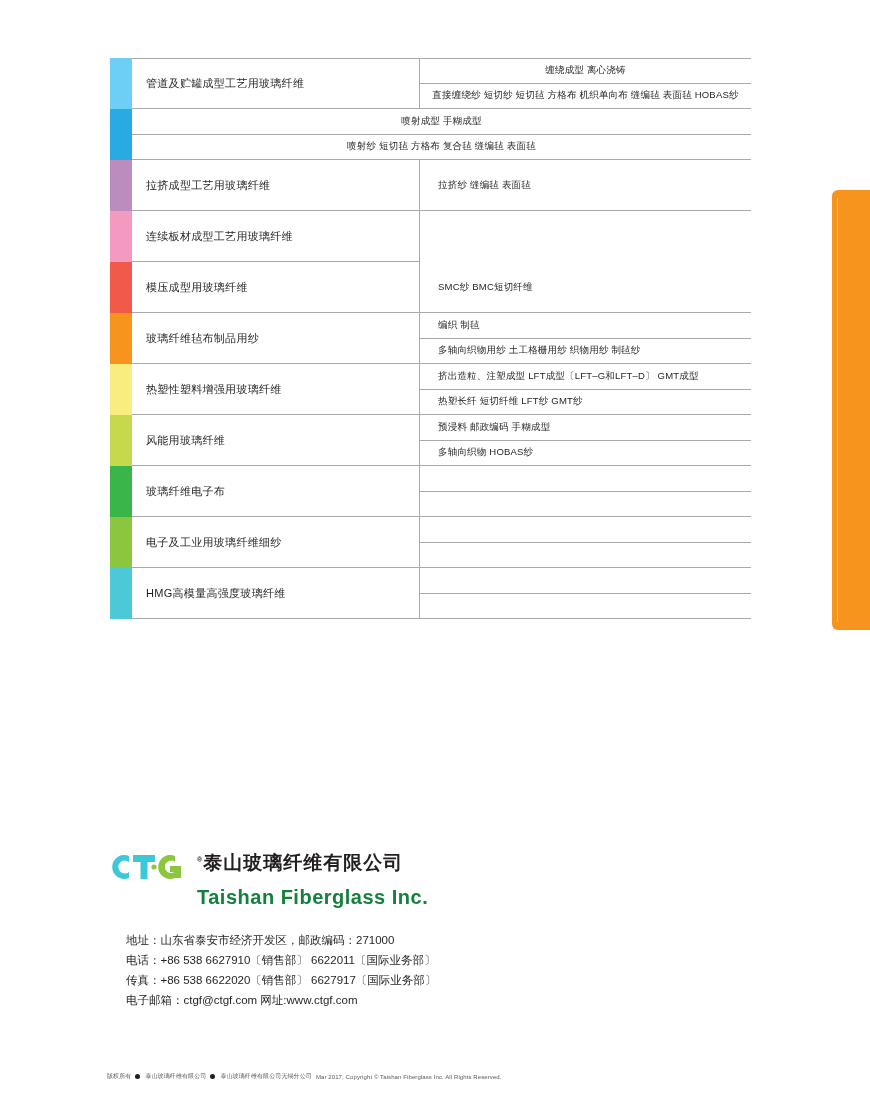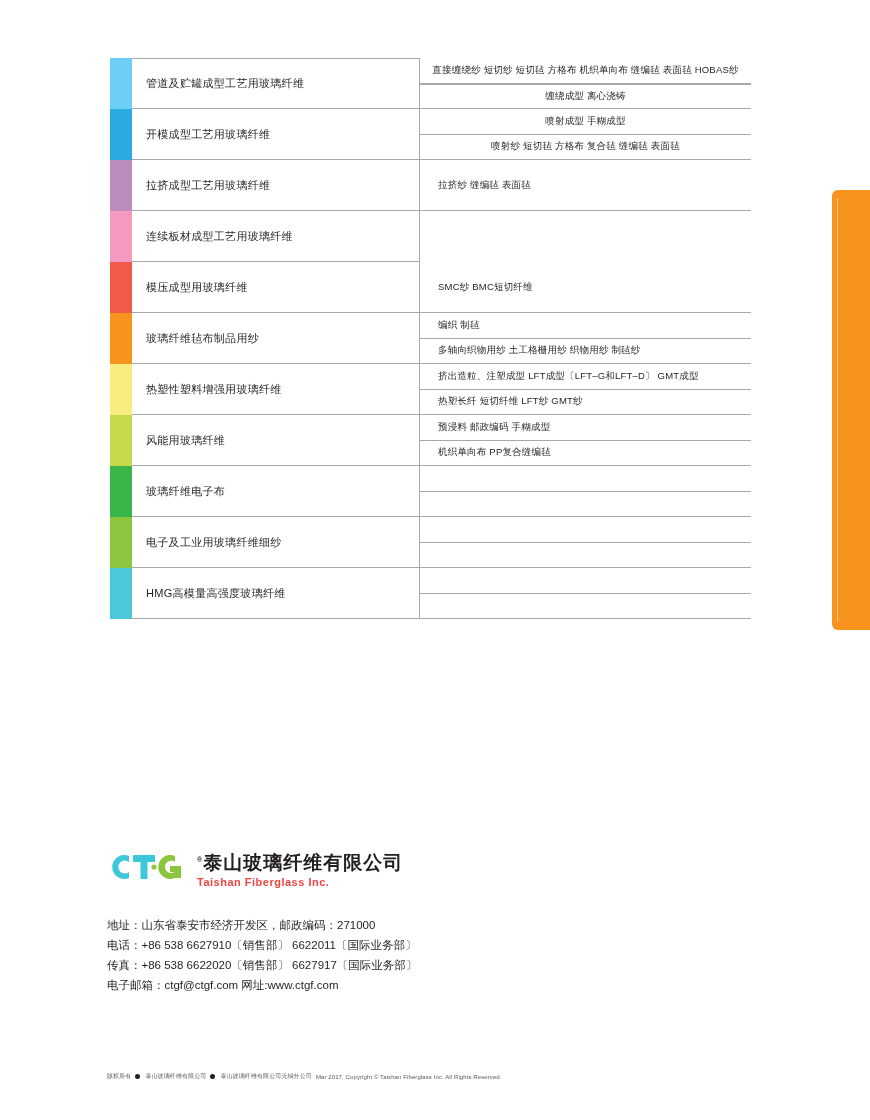--- a/index.html
+++ b/index.html
@@ -128,34 +128,34 @@
     color: #231f20;
   }
   .logo-text .cn {
     font-size: 19px;
     font-weight: bold;
     letter-spacing: 1px;
     line-height: 20px;
     color: #231f20;
   }
   .logo-text .en {
-    font-size: 11px;
+    font-size: 20px;
     font-weight: bold;
     letter-spacing: .5px;
     line-height: 17px;
-    color: #ef4444;
-    margin-top: 1px;
+    color: #15803d;
+    margin-top: 16px;
   }
   .contact {
     margin-top: 24px;
     font-size: 11.5px;
     line-height: 20px;
     color: #231f20;
   }
-  .contact div { white-space: nowrap; }
+  .contact div { white-space: nowrap; margin-left: 19px; }
 
   
   .legal {
     position: absolute;
     left: 107px;
     top: 1072px;
     font-size: 6px;
     color: #58595b;
     letter-spacing: .1px;
     display: flex;
@@ -182,28 +182,27 @@
   <div class="side-tab">
     <div class="inner-line"></div>
   </div>
 
   <div class="table-wrap">
 
     <div class="row">
       <div class="swatch" style="background:#6dcff6"></div>
       <div class="cat">管道及贮罐成型工艺用玻璃纤维</div>
       <div class="sub">
+        <div class="subline first center">缠绕成型  离心浇铸</div>
         <div class="subline center">直接缠绕纱  短切纱  短切毡  方格布  机织单向布  缝编毡  表面毡  HOBAS纱</div>
-        <div class="subline first center">缠绕成型  离心浇铸</div>
       </div>
     </div>
 
     <div class="row">
       <div class="swatch" style="background:#29abe2"></div>
-      <div class="cat">开模成型工艺用玻璃纤维</div>
       <div class="sub">
         <div class="subline first center">喷射成型  手糊成型</div>
         <div class="subline center">喷射纱  短切毡  方格布  复合毡  缝编毡  表面毡</div>
       </div>
     </div>
 
     <div class="row">
       <div class="swatch" style="background:#bd8cbf"></div>
       <div class="cat">拉挤成型工艺用玻璃纤维</div>
       <div class="sub">
@@ -240,21 +239,21 @@
         <div class="subline first">挤出造粒、注塑成型   LFT成型〔LFT–G和LFT–D〕  GMT成型</div>
         <div class="subline">热塑长纤  短切纤维  LFT纱  GMT纱</div>
       </div>
     </div>
 
     <div class="row">
       <div class="swatch" style="background:#c6d94a"></div>
       <div class="cat">风能用玻璃纤维</div>
       <div class="sub">
         <div class="subline first">预浸料  邮政编码  手糊成型</div>
-        <div class="subline">机织单向布  PP复合缝编毡</div>
+        <div class="subline">多轴向织物  HOBAS纱</div>
       </div>
     </div>
 
     <div class="row">
       <div class="swatch" style="background:#39b54a"></div>
       <div class="cat">玻璃纤维电子布</div>
       <div class="sub">
         <div class="subline first empty"></div>
         <div class="subline empty"></div>
       </div>

